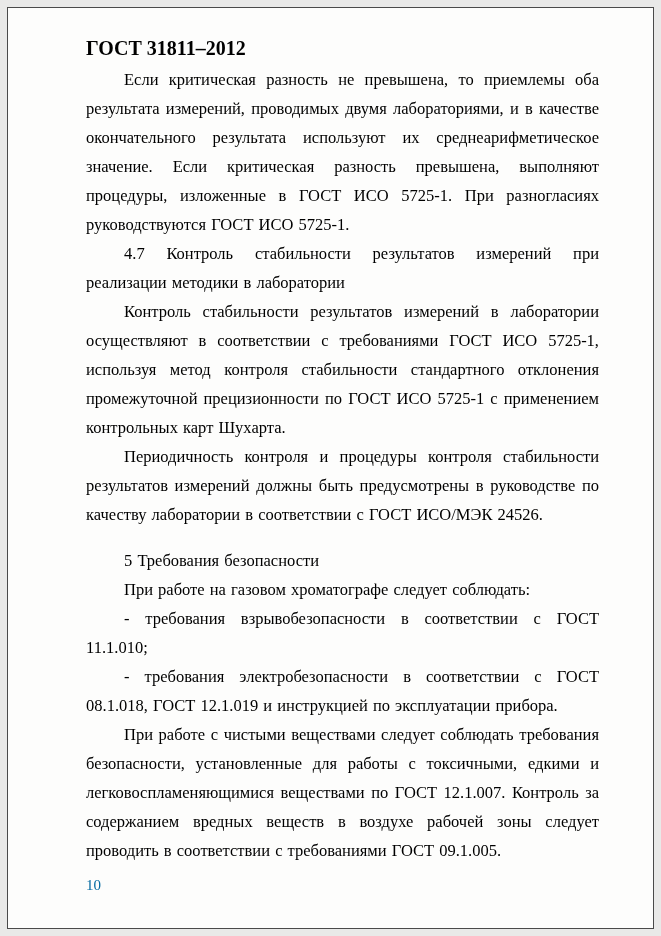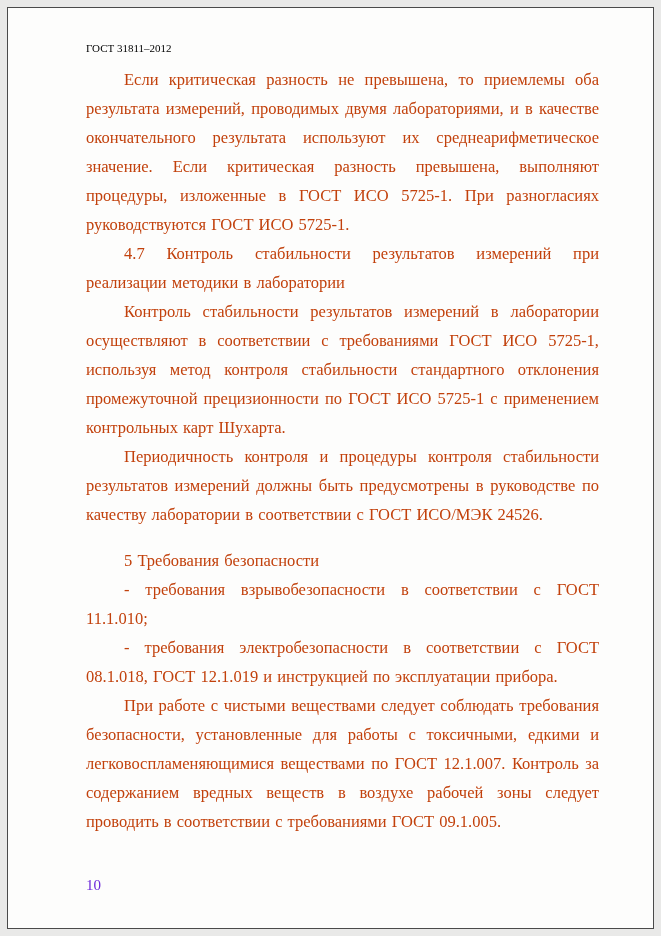--- a/index.html
+++ b/index.html
@@ -22,67 +22,68 @@
     width: 100%;
     height: 100%;
     background: #fdfdfc;
     border: 1px solid #4a4a4a;
     box-sizing: border-box;
     position: relative;
     padding: 26px 54px 0 78px;
     overflow: hidden;
   }
   .doc-header {
-    font-weight: normal;
-    font-size: 11px;
+    font-weight: bold;
+    font-size: 20px;
     line-height: 29px;
     color: #000;
     margin: 0 0 2px 0;
   }
   .block {
     font-size: 16.5px;
     line-height: 29px;
     margin: 0;
     text-align: justify;
     text-indent: 38px;
-    color: #c2410c;
+    color: #000000;
     word-spacing: 1px;
   }
   .block.heading {
     font-weight: normal;
   }
   .block.section-gap {
     margin-top: 17px;
   }
   .page-number {
     position: absolute;
     left: 78px;
     bottom: 34px;
     font-size: 15px;
-    color: #6d28d9;
+    color: #0369a1;
   }
 </style>
 </head>
 <body>
 
 <div class="canvas">
   <div class="page">
 
     <div class="doc-header">ГОСТ 31811–2012</div>
 
     <p class="block">Если критическая разность не превышена, то приемлемы оба результата измерений, проводимых двумя лабораториями, и в качестве окончательного результата используют их среднеарифметическое значение. Если критическая разность превышена, выполняют процедуры, изложенные в ГОСТ ИСО 5725-1. При разногласиях руководствуются ГОСТ ИСО 5725-1.</p>
 
     <p class="block heading">4.7 Контроль стабильности результатов измерений при реализации методики в лаборатории</p>
 
     <p class="block">Контроль стабильности результатов измерений в лаборатории осуществляют в соответствии с требованиями ГОСТ ИСО 5725-1, используя метод контроля стабильности стандартного отклонения промежуточной прецизионности по ГОСТ ИСО 5725-1 с применением контрольных карт Шухарта.</p>
 
     <p class="block">Периодичность контроля и процедуры контроля стабильности результатов измерений должны быть предусмотрены в руководстве по качеству лаборатории в соответствии с ГОСТ ИСО/МЭК 24526.</p>
 
     <p class="block heading section-gap">5 Требования безопасности</p>
 
+    <p class="block">При работе на газовом хроматографе следует соблюдать:</p>
 
 
     <p class="block">- требования взрывобезопасности в соответствии с ГОСТ 11.1.010;</p>
 
     <p class="block">- требования электробезопасности в соответствии с ГОСТ 08.1.018, ГОСТ 12.1.019 и инструкцией по эксплуатации прибора.</p>
 
     <p class="block">При работе с чистыми веществами следует соблюдать требования безопасности, установленные для работы с токсичными, едкими и легковоспламеняющимися веществами по ГОСТ 12.1.007. Контроль за содержанием вредных веществ в воздухе рабочей зоны следует проводить в соответствии с требованиями ГОСТ 09.1.005.</p>
 
     <div class="page-number">10</div>
 

